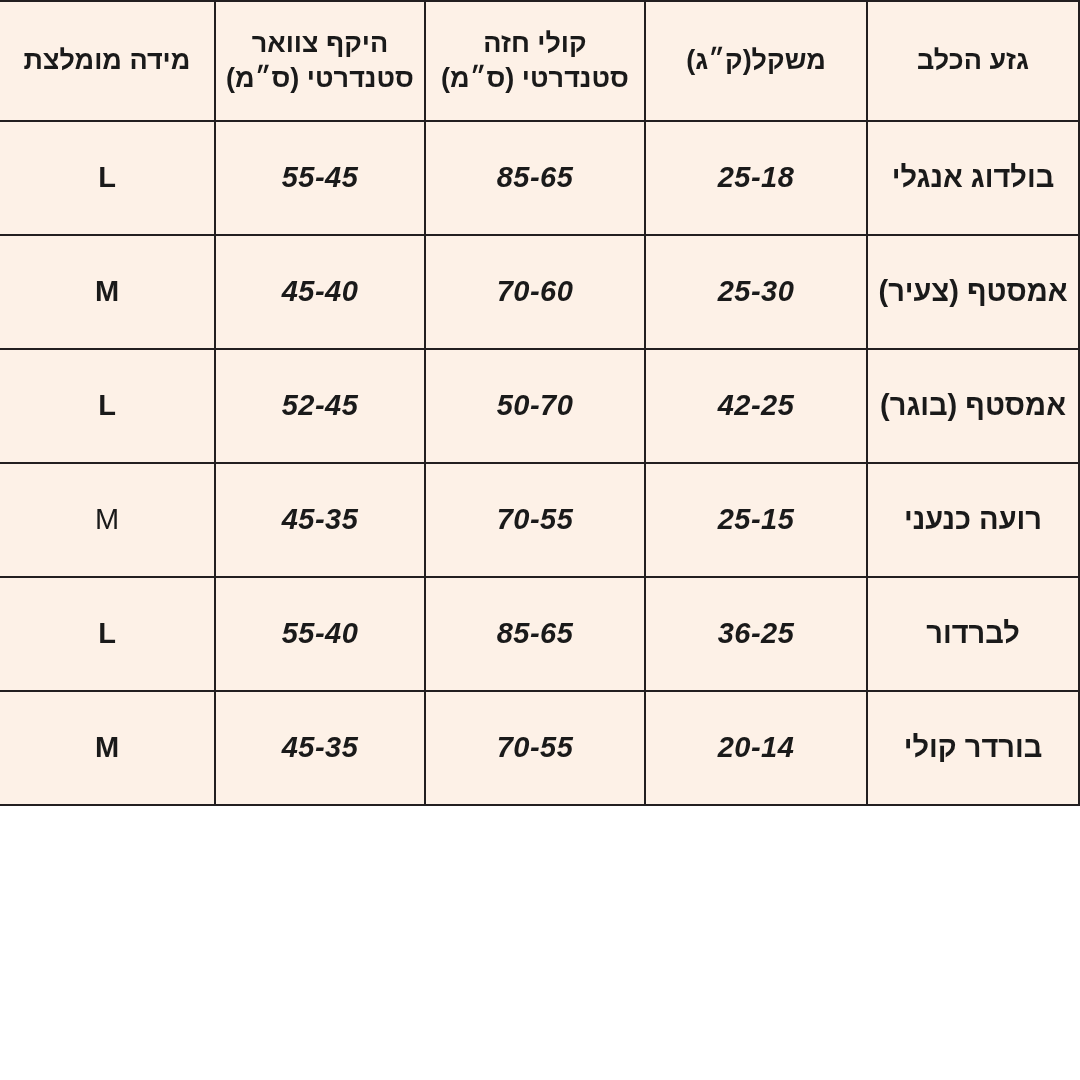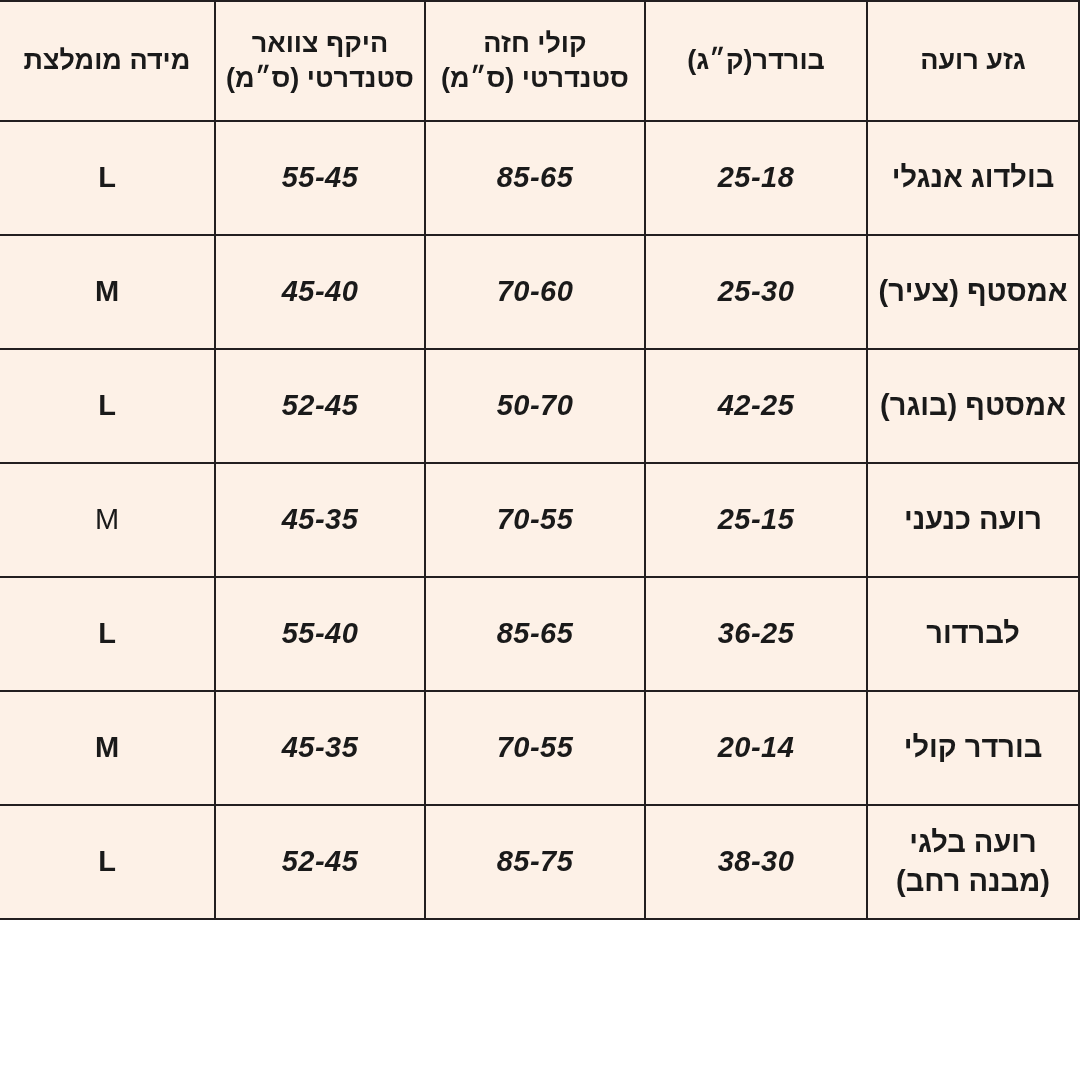--- a/index.html
+++ b/index.html
@@ -81,22 +81,22 @@
   <table class="size-table">
     <colgroup>
       <col class="c-breed">
       <col class="c-weight">
       <col class="c-chest">
       <col class="c-neck">
       <col class="c-size">
     </colgroup>
     <thead>
       <tr>
-        <th>גזע רועה</th>
-        <th>בורדר(ק״ג)</th>
+        <th>גזע הכלב</th>
+        <th>משקל(ק״ג)</th>
         <th>קולי חזה סטנדרטי (ס״מ)</th>
         <th>היקף צוואר סטנדרטי (ס״מ)</th>
         <th>מידה מומלצת</th>
       </tr>
     </thead>
     <tbody>
       <tr>
         <td class="breed-cell">בולדוג אנגלי</td>
         <td class="num-cell">25-18</td>
         <td class="num-cell">85-65</td>
@@ -131,22 +131,15 @@
         <td class="num-cell">55-40</td>
         <td class="size-cell">L</td>
       </tr>
       <tr>
         <td class="breed-cell">בורדר קולי</td>
         <td class="num-cell">20-14</td>
         <td class="num-cell">70-55</td>
         <td class="num-cell">45-35</td>
         <td class="size-cell">M</td>
       </tr>
-      <tr>
-        <td class="breed-cell">רועה בלגי (מבנה רחב)</td>
-        <td class="num-cell">38-30</td>
-        <td class="num-cell">85-75</td>
-        <td class="num-cell">52-45</td>
-        <td class="size-cell">L</td>
-      </tr>
     </tbody>
   </table>
 </div>
 
 </body></html>

